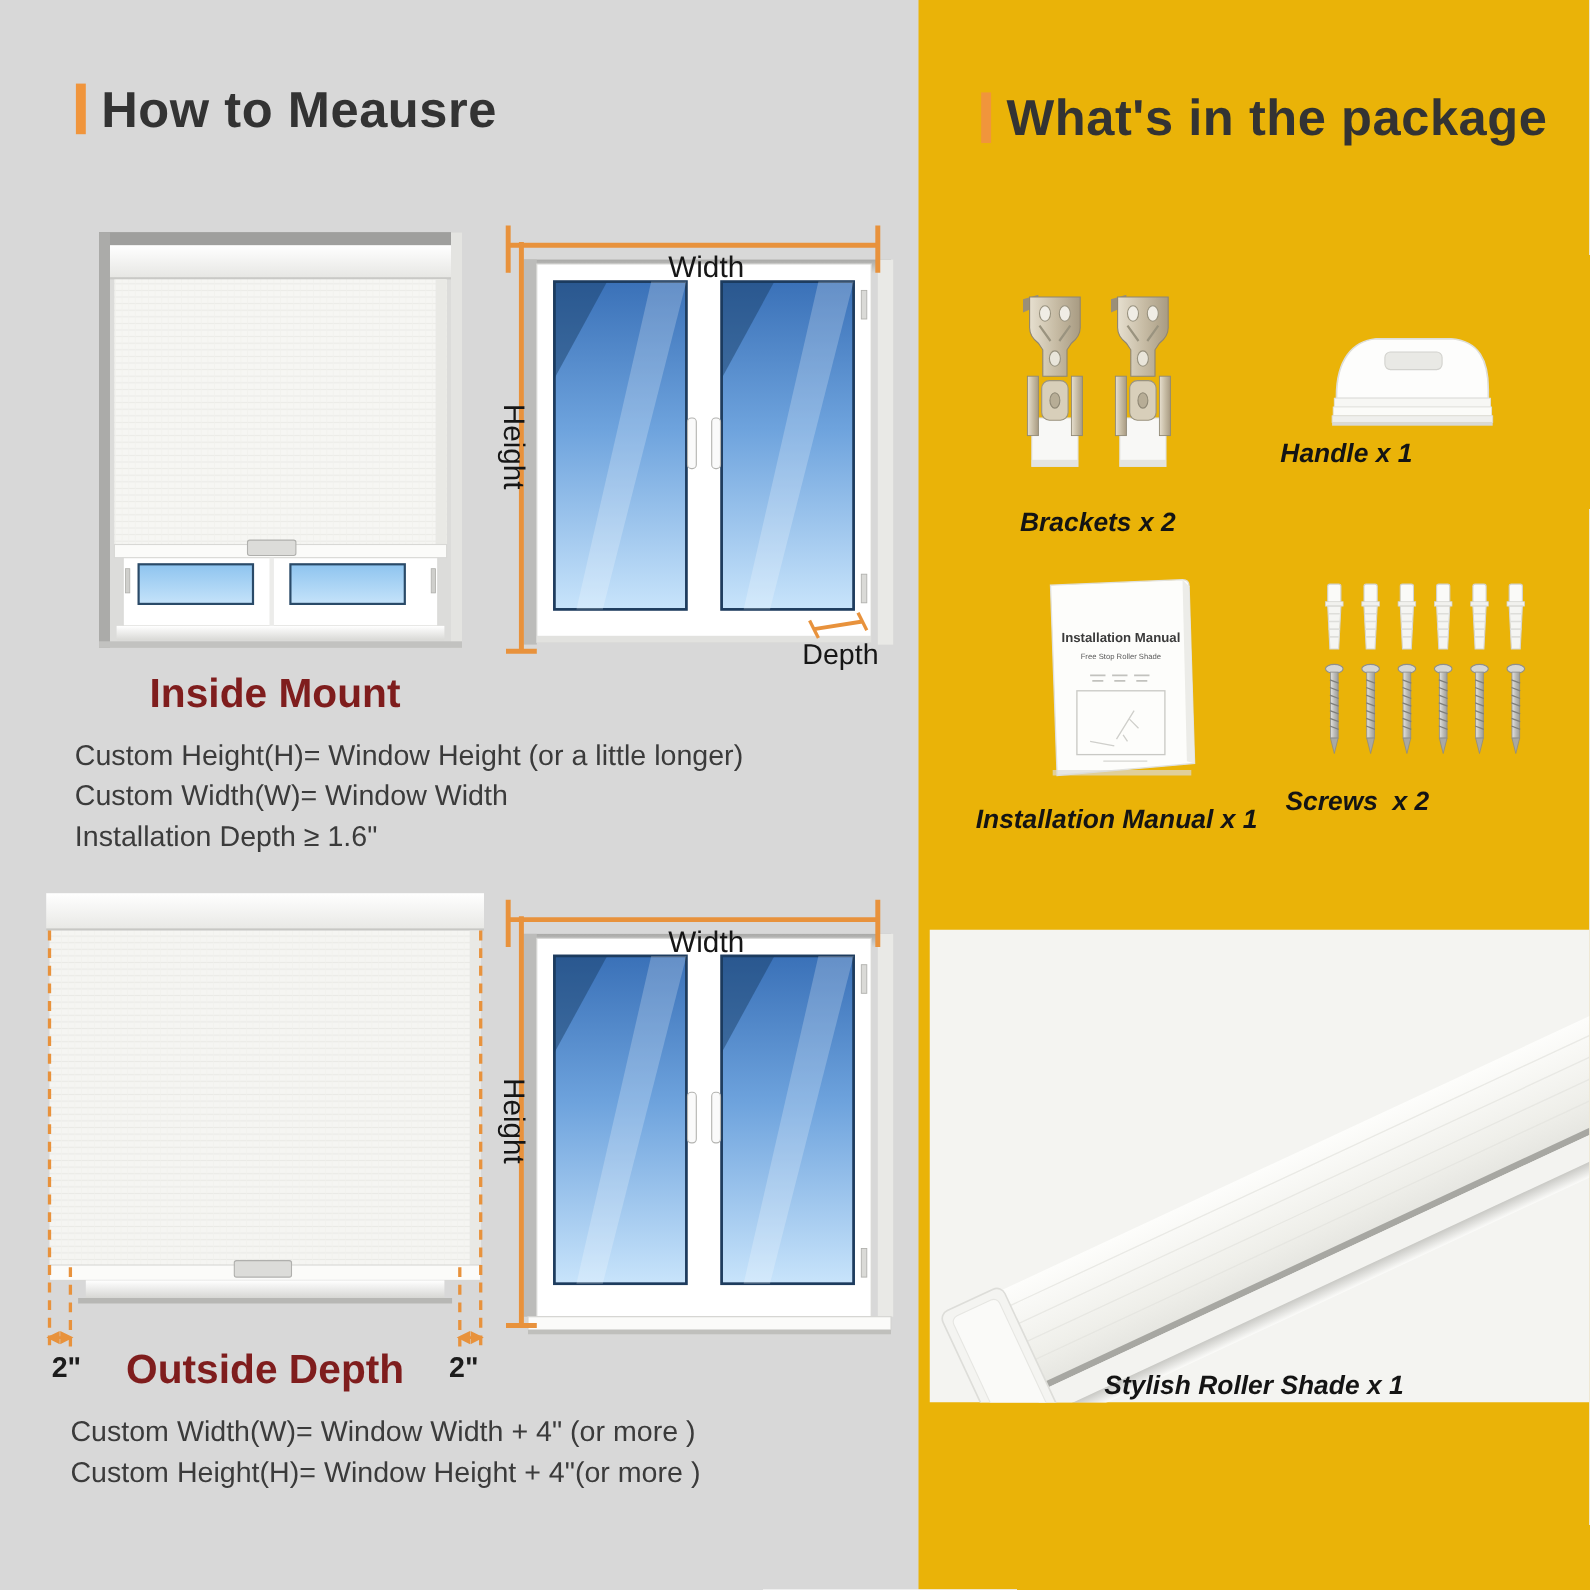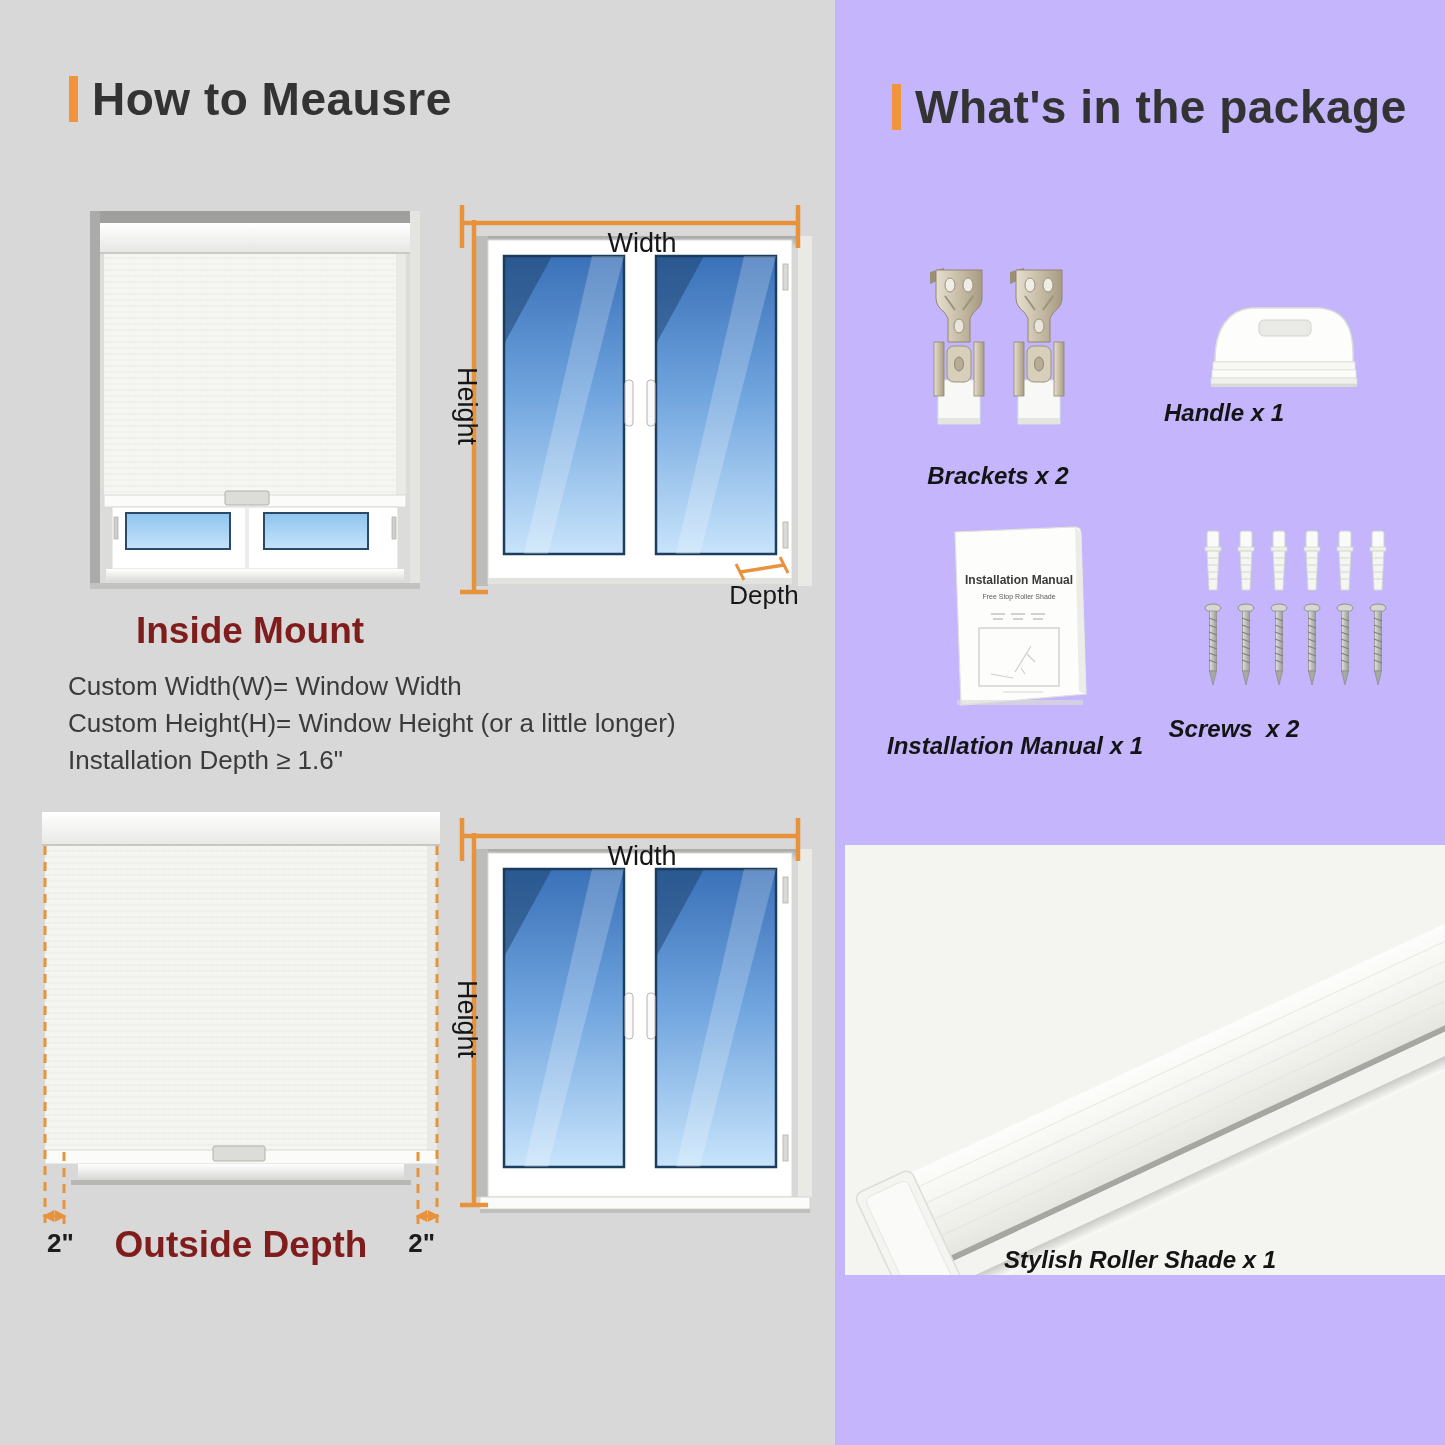--- a/index.html
+++ b/index.html
@@ -1,19 +1,19 @@
 <!DOCTYPE html>
 <html><head>
 <meta charset="utf-8">
 <style>
   * { margin:0; padding:0; box-sizing:border-box; }
   html,body { background:#ffffff; }
   body { font-family:"Liberation Sans", sans-serif; }
   .canvas { position:relative; width:1445px; height:1445px; background:#d8d8d8; overflow:hidden; }
-  .right-panel { position:absolute; left:835px; top:0; width:610px; height:1445px; background:#c4b5fd; }
+  .right-panel { position:absolute; left:835px; top:0; width:610px; height:1445px; background:#eab308; }
   .sec-title { position:absolute; display:flex; align-items:center; gap:14px;margin-left:14px; }
   .accent-bar { width:9px; height:46px; background:#f0953c; flex:0 0 auto; }
   .sec-title h1 { font-size:46px; font-weight:700; color:#333333; letter-spacing:0.5px; }
   .caption { position:absolute; font-weight:700; color:#7f1d1d; font-size:37px; text-align:center; }
   .notes { position:absolute; color:#3b3b3b; font-size:26px; line-height:37px; }
   .item-label { position:absolute; font-weight:700; font-style:italic; color:#141414; font-size:24px; text-align:center; white-space:pre; }
   svg { position:absolute; display:block; }
   svg text { font-family:"Liberation Sans", sans-serif; }
 </style>
 </head>
@@ -123,22 +123,22 @@
       <line x1="288" y1="380" x2="332" y2="373" stroke-width="3.5"></line>
       <line x1="284" y1="372" x2="292" y2="388" stroke-width="3"></line>
       <line x1="328" y1="365" x2="336" y2="381" stroke-width="3"></line>
     </g>
     <text x="312" y="412" text-anchor="middle" font-size="26" fill="#161616">Depth</text>
   </svg>
 
   <div class="caption" style="left:60px; top:610px; width:380px;">Inside Mount</div>
 
   <div class="notes" style="left:68px; top:668px; width:710px;">
+    <div>Custom Height(H)= Window Height (or a little longer)</div>
     <div>Custom Width(W)= Window Width</div>
-    <div>Custom Height(H)= Window Height (or a little longer)</div>
     <div>Installation Depth ≥ 1.6"</div>
   </div>
 
   <svg width="412" height="465" viewBox="0 0 412 465" style="left:35px; top:800px;">
     <defs>
       <linearGradient id="gocas" x1="0" y1="0" x2="0" y2="1">
         <stop offset="0" stop-color="#ffffff"></stop>
           <stop offset="1" stop-color="#e8e8e5"></stop>
       </linearGradient>
       <linearGradient id="gosill" x1="0" y1="0" x2="0" y2="1">
@@ -224,20 +224,24 @@
 
     <g stroke="#e8923c">
       <line x1="22" y1="28" x2="22" y2="400" stroke-width="4.5"></line>
       <line x1="8" y1="400" x2="36" y2="400" stroke-width="4.5"></line>
     </g>
     <text transform="translate(6 214) rotate(90)" text-anchor="middle" font-size="27" fill="#161616">Height</text>
   </svg>
 
   <div class="caption" style="left:35px; top:1224px; width:412px;">Outside Depth</div>
 
+  <div class="notes" style="left:64px; top:1283px; width:740px;">
+    <div>Custom Width(W)= Window Width + 4" (or more )</div>
+    <div>Custom Height(H)= Window Height + 4"(or more )</div>
+  </div>
 
   <div class="right-panel">
 
     <div class="sec-title" style="left:43px; top:80px;">
       <div class="accent-bar"></div>
       <h1>What's in the package</h1>
     </div>
 
     <svg width="140" height="168" viewBox="0 0 140 168" style="left:95px; top:268px;">
       <defs>

